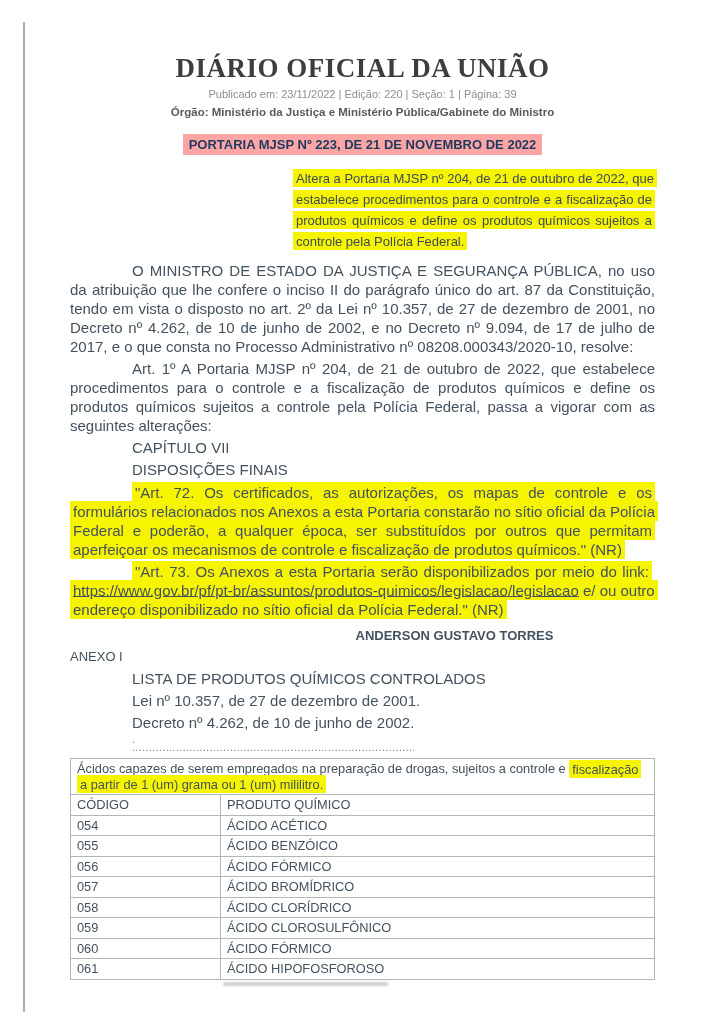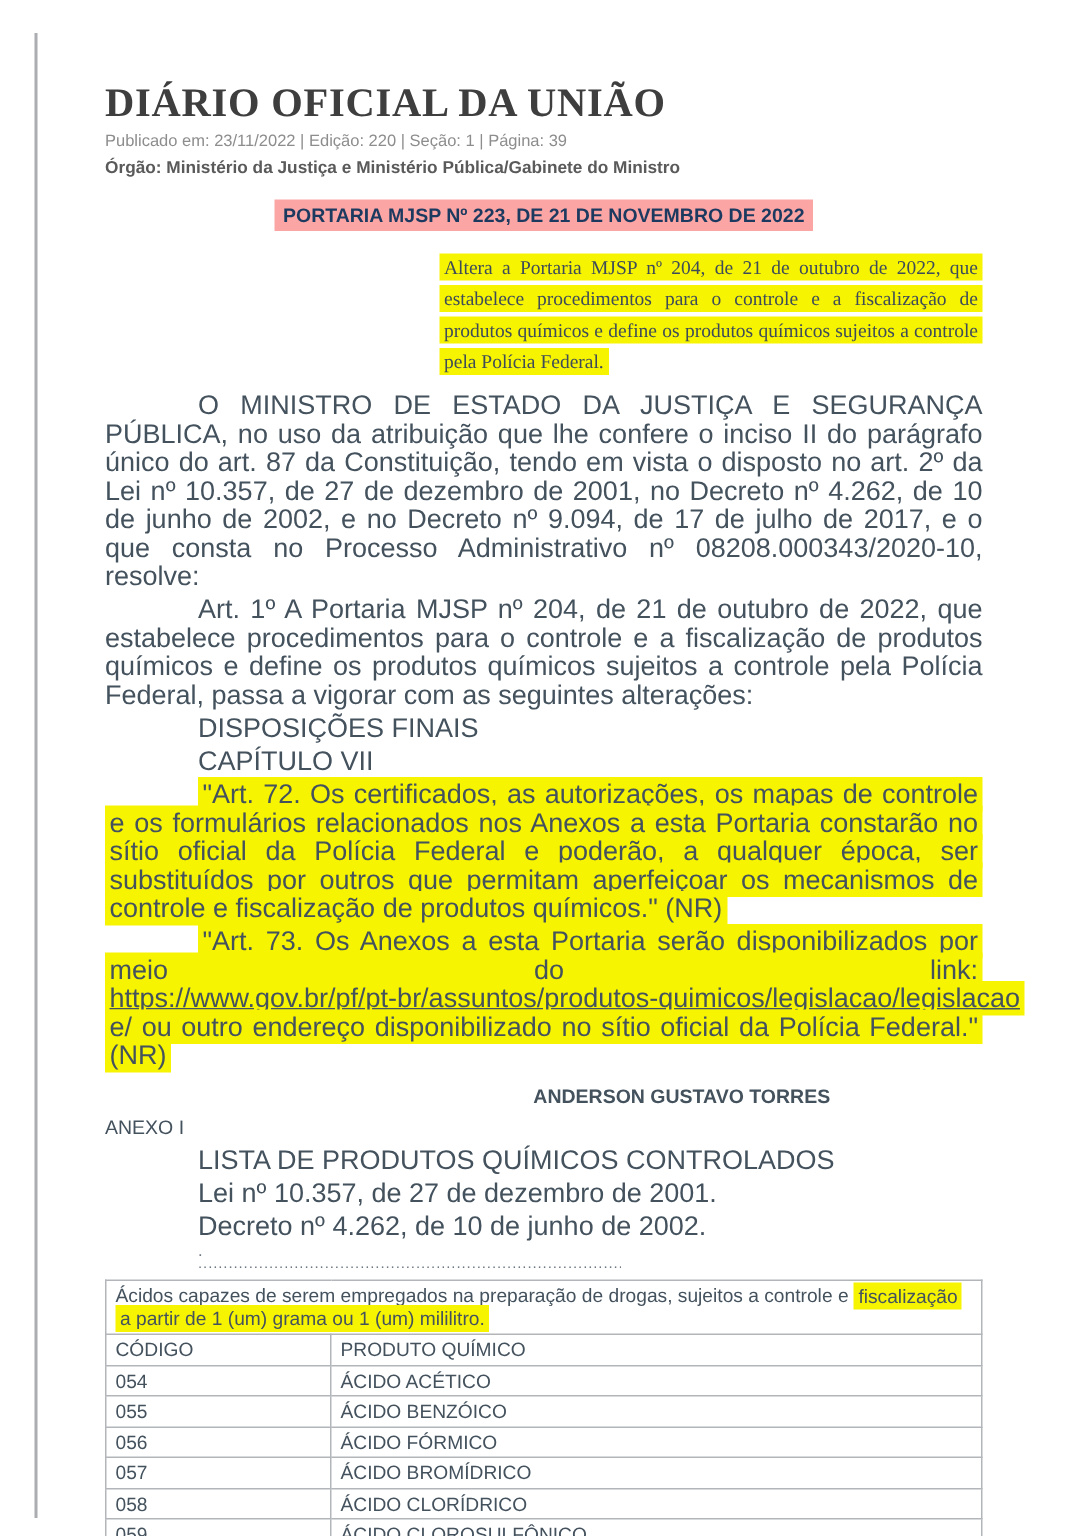--- a/index.html
+++ b/index.html
@@ -12,21 +12,21 @@
     font-family:"Liberation Sans", sans-serif;
     color:#44525e;
     padding:54px 69px 0 70px;
   }
   .side-rule {
     position:absolute; left:23px; top:22px;
     width:2px; height:990px;
     background:#8f9296; opacity:.75;
   }
   
-  .masthead { text-align:left; }
+  .masthead { text-align:center; }
   .masthead h1 {
     font-family:"Liberation Serif", serif;
     font-size:27px; line-height:28px; font-weight:700;
     color:#3e3e3e; letter-spacing:.5px;
   }
   .publine { margin-top:6px; font-size:11px; line-height:13px; color:#8d8d8d; }
   .organline { margin-top:4px; font-size:11.5px; line-height:14px; font-weight:700; color:#5a5a5a; }
   
   .act-title-row { margin-top:16px; text-align:center; }
   .title-hl {
@@ -40,26 +40,25 @@
     padding:1.5px 3px;
     -webkit-box-decoration-break:clone; box-decoration-break:clone;
   }
   
   .ementa {
     margin:14px 0 0 auto;
     width:362px;
     font-size:13px; line-height:21px;
     text-align:justify;
     color:#3e4c59;
-    font-family:Liberation Serif, serif;
   }
   
   .doc-body { margin-top:10px; }
   .para {
-    font-size:18px; line-height:19px;
+    font-size:15px; line-height:19px;
     text-align:justify;
     text-indent:62px;
     margin-bottom:3px;
   }
   .nowrap { white-space:nowrap;text-decoration:underline; }
   .signature {
     font-size:13px; line-height:19px; font-weight:700;
     text-align:center; padding-left:184px;
     margin:8px 0 2px 0;
   }
@@ -107,22 +106,22 @@
 
   <div class="act-title-row">
     <mark class="title-hl">PORTARIA MJSP Nº 223, DE 21 DE NOVEMBRO DE 2022</mark>
   </div>
 
   <p class="ementa"><mark class="hl">Altera a Portaria MJSP nº 204, de 21 de outubro de 2022, que estabelece procedimentos para o controle e a fiscalização de produtos químicos e define os produtos químicos sujeitos a controle pela Polícia Federal.</mark></p>
 
   <div class="doc-body">
     <p class="para">O MINISTRO DE ESTADO DA JUSTIÇA E SEGURANÇA PÚBLICA, no uso da atribuição que lhe confere o inciso II do parágrafo único do art. 87 da Constituição, tendo em vista o disposto no art. 2º da Lei nº 10.357, de 27 de dezembro de 2001, no Decreto nº 4.262, de 10 de junho de 2002, e no Decreto nº 9.094, de 17 de julho de 2017, e o que consta no Processo Administrativo nº 08208.000343/2020-10, resolve:</p>
     <p class="para">Art. 1º A Portaria MJSP nº 204, de 21 de outubro de 2022, que estabelece procedimentos para o controle e a fiscalização de produtos químicos e define os produtos químicos sujeitos a controle pela Polícia Federal, passa a vigorar com as seguintes alterações:</p>
+    <p class="para">CAPÍTULO VII</p>
     <p class="para">DISPOSIÇÕES FINAIS</p>
-    <p class="para">CAPÍTULO VII</p>
     <p class="para"><mark class="hl">"Art. 72. Os certificados, as autorizações, os mapas de controle e os formulários relacionados nos Anexos a esta Portaria constarão no sítio oficial da Polícia Federal e poderão, a qualquer época, ser substituídos por outros que permitam aperfeiçoar os mecanismos de controle e fiscalização de produtos químicos." (NR)</mark></p>
     <p class="para"><mark class="hl"><span>"Art. 73. Os Anexos a esta Portaria serão disponibilizados por meio do link:</span> <span class="nowrap">https://www.gov.br/pf/pt-br/assuntos/produtos-quimicos/legislacao/legislacao</span> <span>e/ ou outro endereço disponibilizado no sítio oficial da Polícia Federal." (NR)</span></mark></p>
     <p class="signature">ANDERSON GUSTAVO TORRES</p>
     <p class="para annex-label">ANEXO I</p>
     <p class="para">LISTA DE PRODUTOS QUÍMICOS CONTROLADOS</p>
     <p class="para">Lei nº 10.357, de 27 de dezembro de 2001.</p>
     <p class="para">Decreto nº 4.262, de 10 de junho de 2002.</p>
     <div class="ellipsis">
       <div class="dot">.</div>
       <div class="dotline">..............................................................................................................</div>

